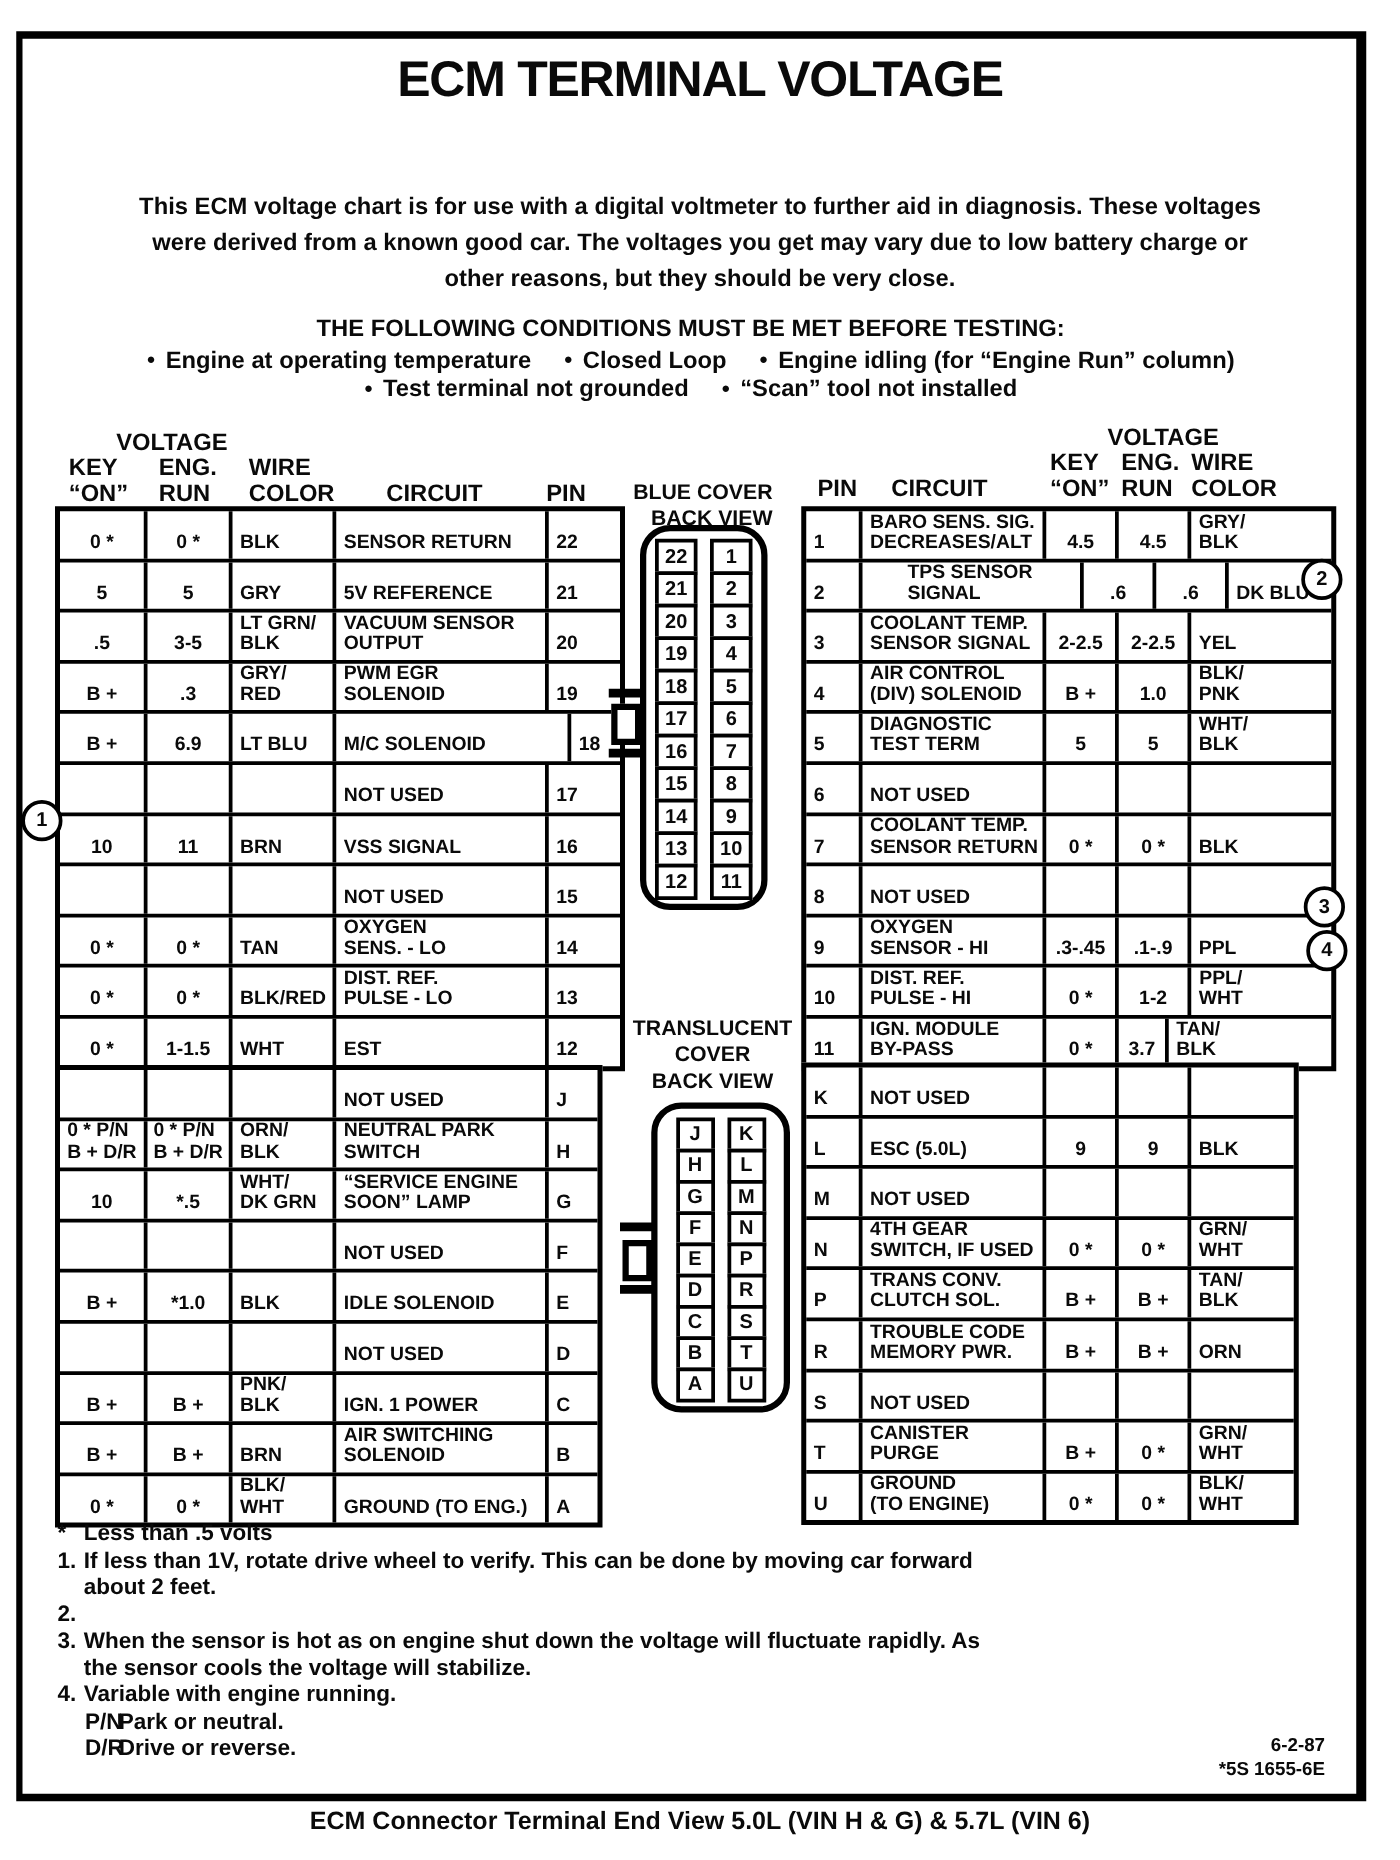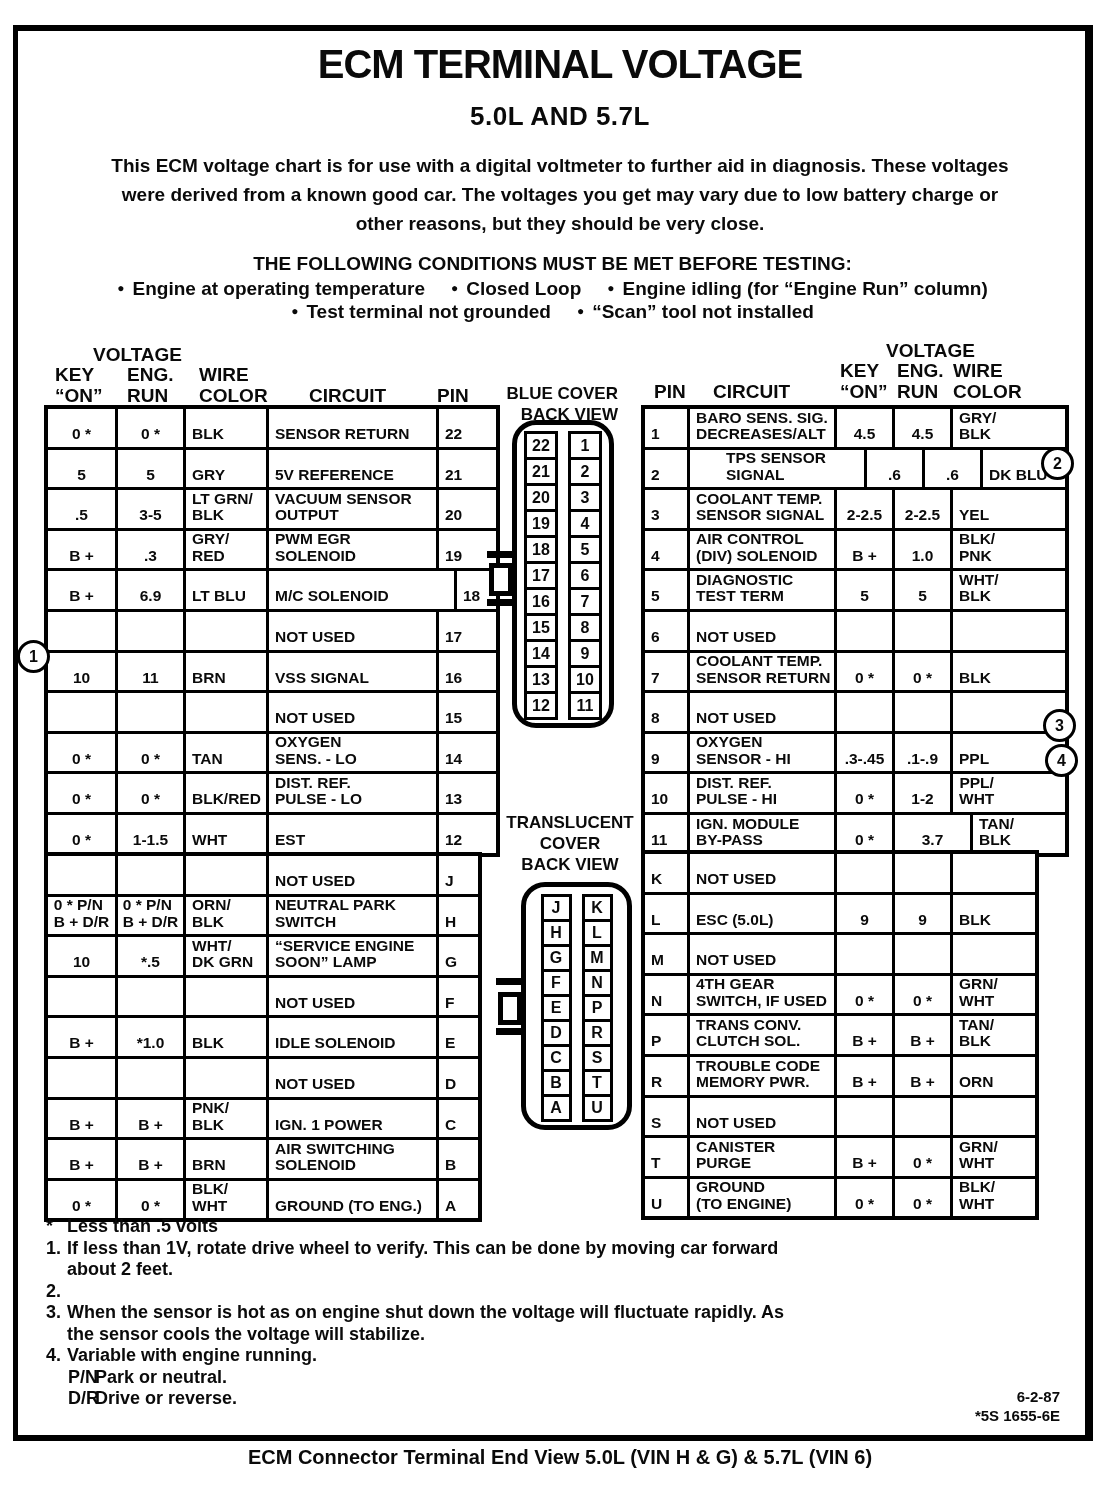--- a/index.html
+++ b/index.html
@@ -67,21 +67,20 @@
     font-size:15px; line-height:19px; }
   .caption { position:absolute; top:1446px; left:0; width:100%; text-align:center; font-size:20px; }
 </style>
 </head>
 <body>
 
 <div class="page">
   <div class="frame"></div>
 
   <h1 class="title">ECM TERMINAL VOLTAGE</h1>
-  <div class="subtitle">5.0L  AND  5.7L</div>
 
   <div class="intro">
     <div>This ECM voltage chart is for use with a digital voltmeter to further aid in diagnosis.  These voltages</div>
     <div>were derived from a known good car.  The voltages you get may vary due to low battery charge or</div>
     <div>other reasons, but they should be very close.</div>
   </div>
 
   <div class="cond-heading">THE FOLLOWING CONDITIONS MUST BE MET BEFORE TESTING:</div>
   <div class="cond-line" id="cond-line-1">
       <span class="bullet-item">
@@ -368,21 +367,21 @@
         <div class="cell al-c" style="width: 58px;">0 *</div>
         <div class="cell al-c" style="width: 58px;">1-2</div>
         <div class="cell " style="width: 82px; text-align: center;">PPL/
 WHT</div>
       </div>
       <div class="trow">
         <div class="cell " style="width: 45px;">11</div>
         <div class="cell " style="width: 147px;">IGN. MODULE
 BY-PASS</div>
         <div class="cell al-c" style="width: 58px;">0 *</div>
-        <div class="cell al-c" style="width: 78px;">3.7</div>
+        <div class="cell al-c" style="width: 40px;">3.7</div>
         <div class="cell " style="width: 82px;">TAN/
 BLK</div>
       </div>
     </div>
   <div class="dtable" id="lower-right-table" style="left:641px; top:850px;">
       <div class="trow">
         <div class="cell " style="width: 45px;">K</div>
         <div class="cell " style="width: 147px;">NOT USED</div>
         <div class="cell al-c" style="width: 58px;"></div>
         <div class="cell al-c" style="width: 58px;"></div>

